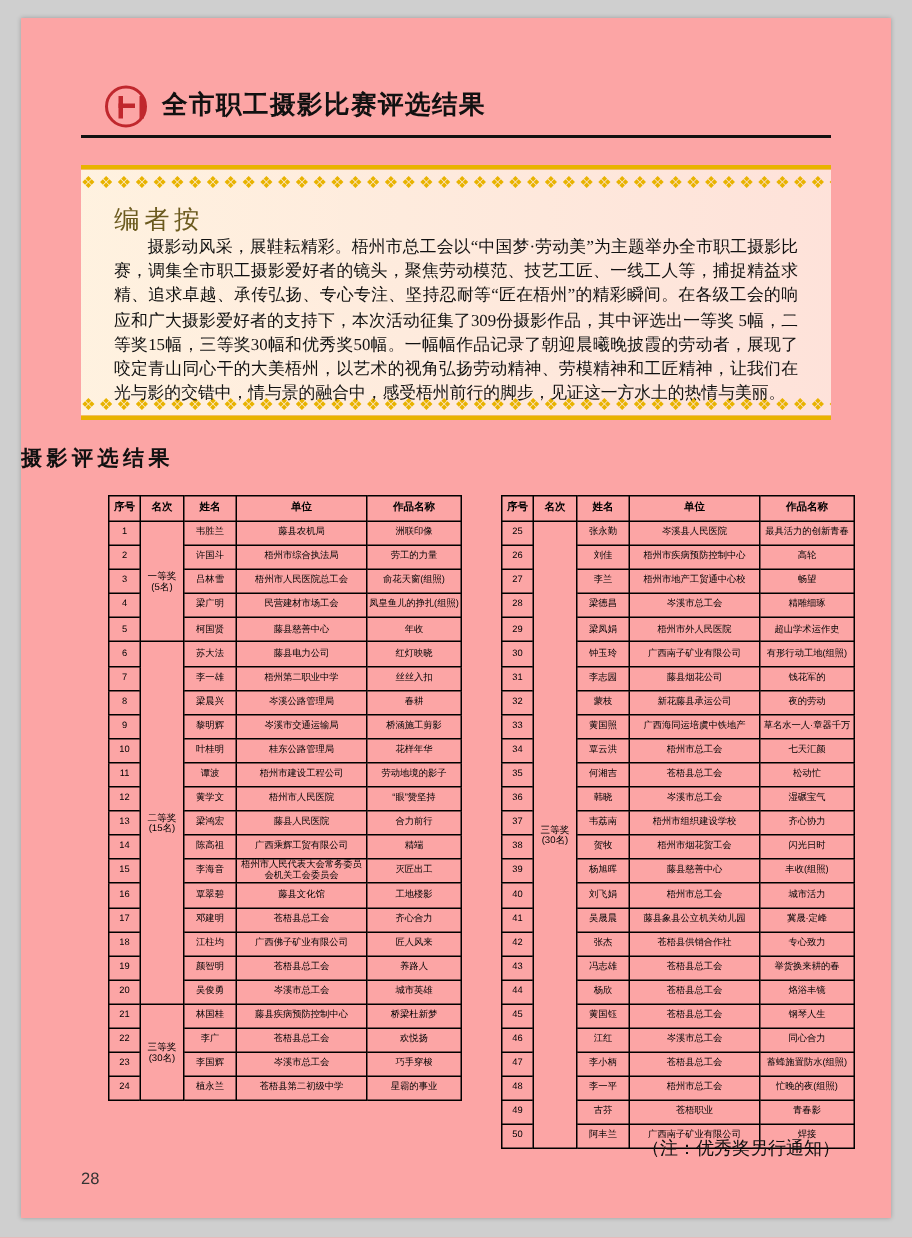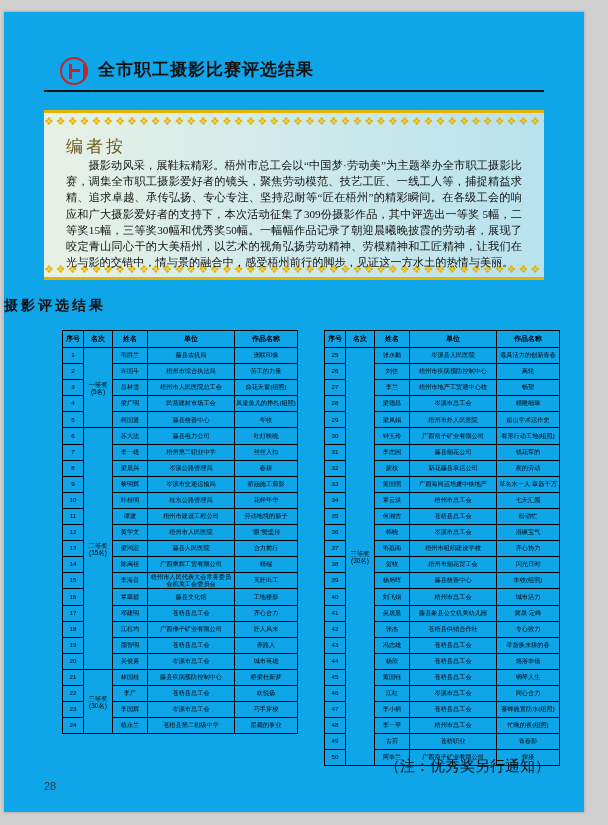--- a/index.html
+++ b/index.html
@@ -2,23 +2,23 @@
 <html><head>
 <meta charset="utf-8">
 <style>
   html,body{margin:0;padding:0;}
   body{
     width:608px;height:825px;
     background:#cfcfcf;
     font-family:"Liberation Serif", serif;
   }
   .page{
-    position:absolute;left:4px;top:12px;
+    position:absolute;left:14px;top:12px;
     width:580px;height:800px;
-    background:#0ea5e9;
+    background:#fca5a5;
     box-shadow:0 0 3px rgba(0,0,0,.25);
     overflow:hidden;
   }
   
   .hdr{
     position:absolute;left:40px;top:42px;width:500px;height:40px;
   }
   .hdr .logo{
     position:absolute;left:16px;top:3px;width:28px;height:28px;
     border:2px solid #c0272d;border-radius:50%;
@@ -93,21 +93,21 @@
   thead td{font-size:7px;font-weight:bold;height:16px;}
   .c-no{width:20px;}
   .c-rank{width:28px;}
   .c-name{width:34px;}
   .c-unit{width:86px;}
   .c-work{width:62px;}
   .rank-cell{font-size:6.4px;}
   
   .note2{
     position:absolute;right:34px;top:745px;
-    font-size:15px;color:#111;
+    font-size:12px;color:#111;
     font-family:Liberation Mono, monospace;
   }
   .pnum{
     position:absolute;left:40px;top:768px;
     font-size:11px;color:#333;
     font-family:"Liberation Sans", sans-serif;
   }
 </style>
 </head>
 <body>

